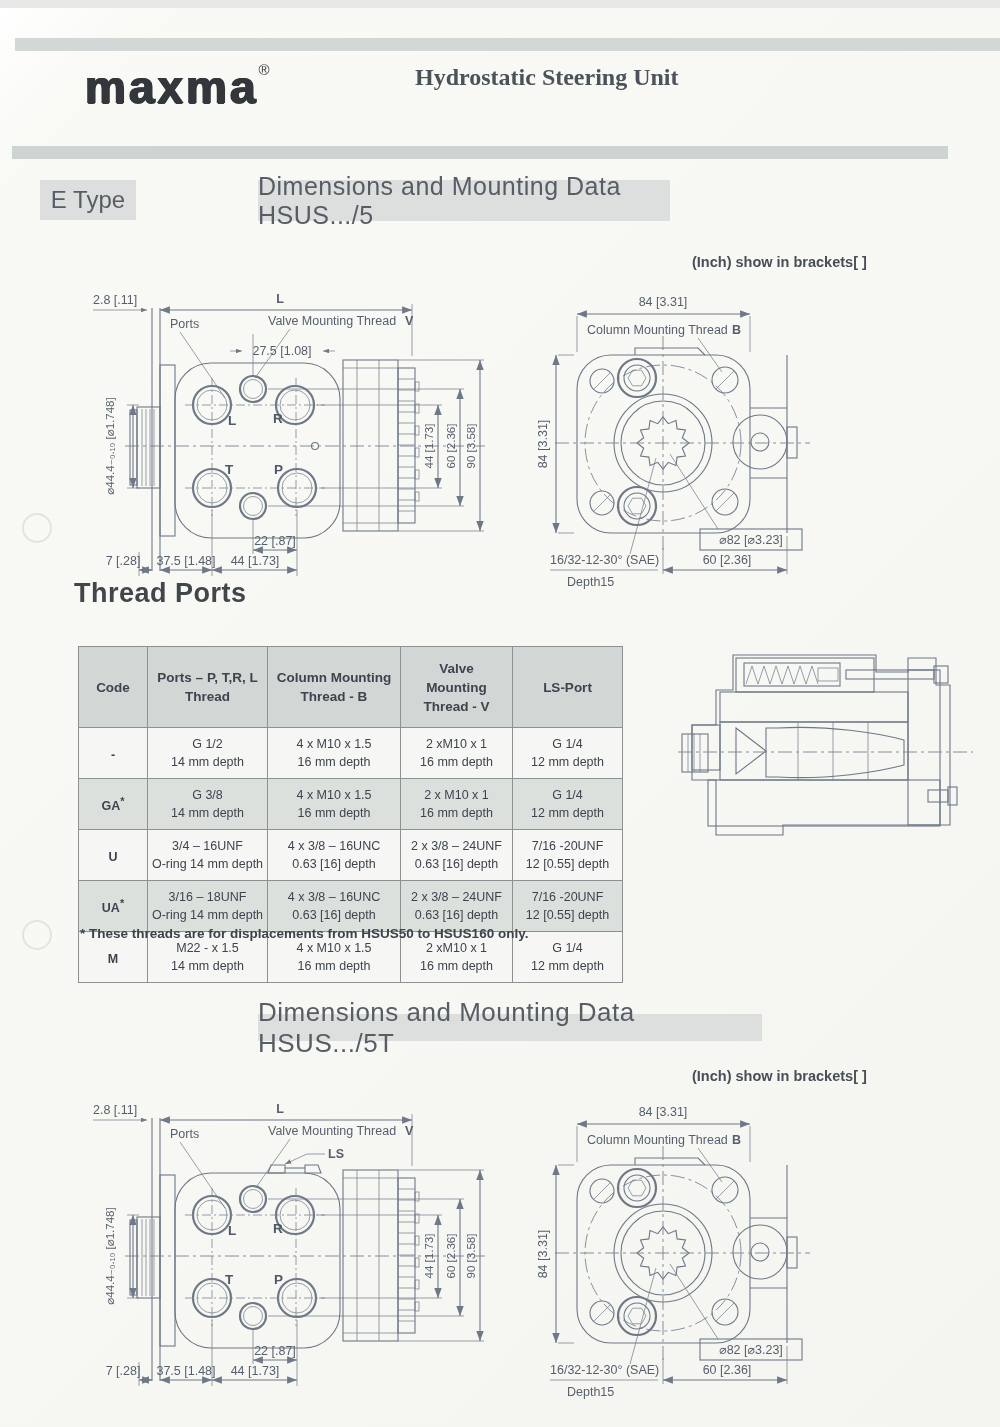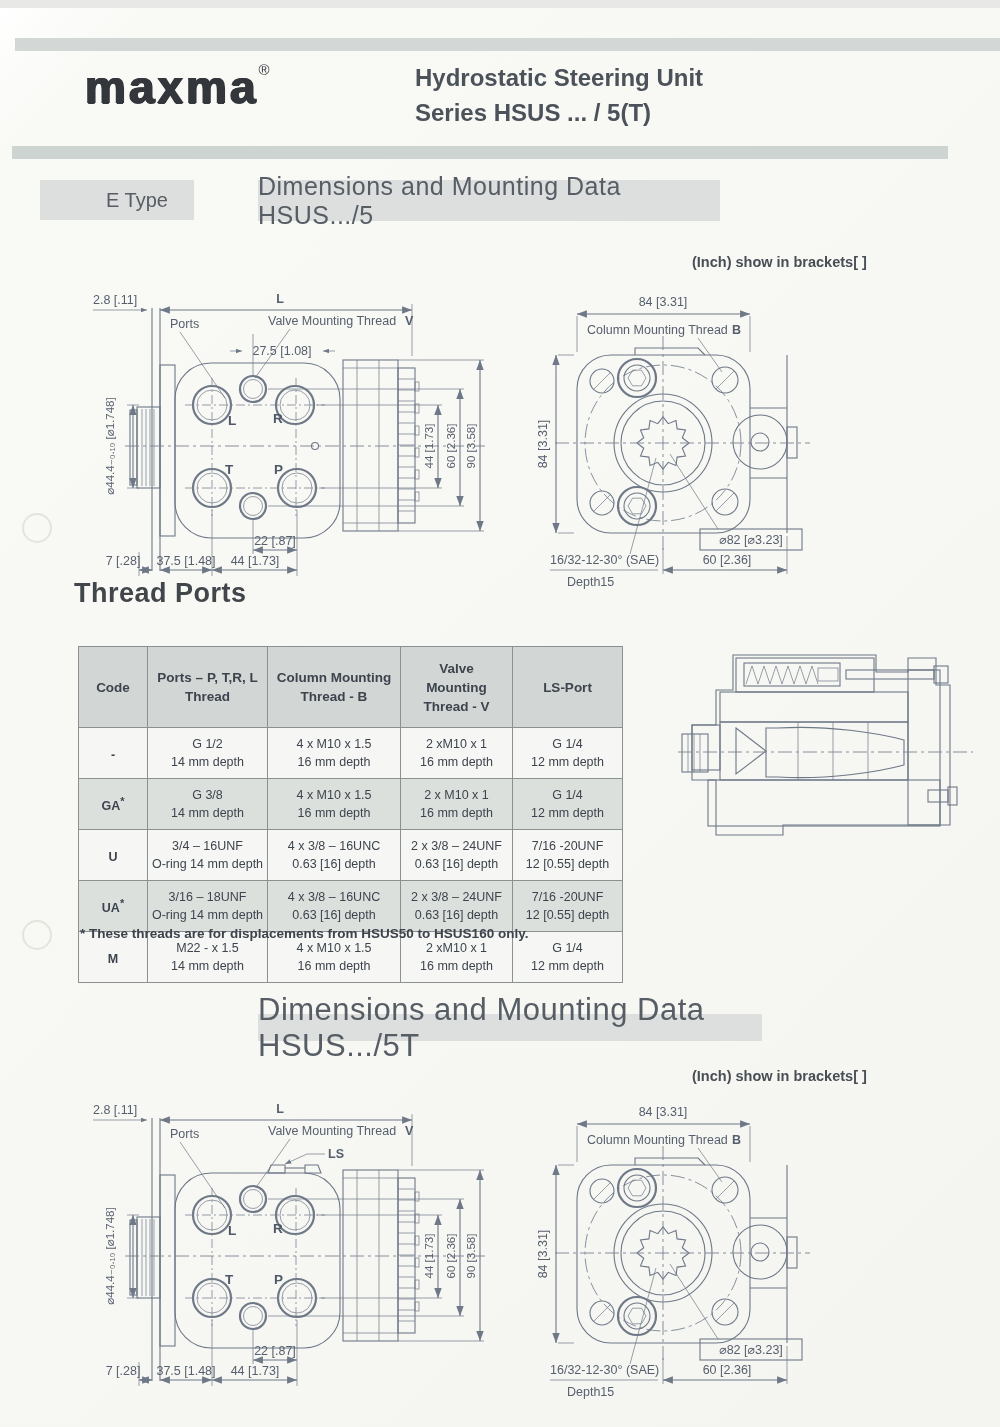--- a/index.html
+++ b/index.html
@@ -3,25 +3,25 @@
 <meta charset="utf-8">
 <style>
   html,body{margin:0;padding:0;background:#e8e8e6;}
   .page{position:relative;width:1000px;height:1427px;margin:8px auto;
         background:linear-gradient(135deg,#ffffff 0%,#f9f9f6 6%,#f7f7f3 55%,#f4f4f0 100%);
         font-family:"Liberation Sans","DejaVu Sans",sans-serif;overflow:hidden;}
   .bar{position:absolute;background:#d3d8d6;}
   .logo{position:absolute;left:85px;top:52px;font-size:46px;font-weight:bold;color:#33373c;
         letter-spacing:3px;text-shadow:1px 0 #33373c,-1px 0 #33373c,0 1px #33373c;}
   .logo sup{font-size:15px;letter-spacing:0;text-shadow:none;font-weight:normal;vertical-align:28px;}
-  .doc-title{position:absolute;left:415px;top:52px;font-size:24px;font-weight:bold;color:#4c525a;line-height:35px;}
+  .doc-title{position:absolute;left:415px;top:52px;font-size:24px;font-weight:bold;color:#4c525a;line-height:35px;font-family:Liberation Serif, serif;}
   .gbox{position:absolute;background:#dcdfdd;color:#565d65;display:flex;align-items:center;justify-content:center;}
-  .etype{left:40px;top:172px;width:114px;height:40px;font-size:20px;padding-left:40px;}
-  .head1{left:258px;top:172px;width:462px;height:41px;font-size:25px;letter-spacing:.5px;}
-  .head2{left:258px;top:1006px;width:504px;height:27px;font-size:31px;letter-spacing:.5px;}
+  .etype{left:40px;top:172px;width:96px;height:40px;font-size:24px;}
+  .head1{left:258px;top:172px;width:412px;height:41px;font-size:25px;letter-spacing:.5px;}
+  .head2{left:258px;top:1006px;width:504px;height:27px;font-size:26px;letter-spacing:.5px;}
   .inch{position:absolute;width:250px;text-align:left;font-size:14.5px;font-weight:bold;color:#484e55;}
   .tp-title{position:absolute;left:74px;top:570px;font-size:27px;font-weight:bold;color:#41464b;letter-spacing:.5px;}
   .tablewrap{position:absolute;left:78px;top:638px;}
   table.tp{border-collapse:collapse;table-layout:fixed;}
   table.tp td,table.tp th{border:1px solid #8b9191;text-align:center;vertical-align:middle;
         color:#3d444e;padding:0 2px;}
   table.tp th{background:#d2d6d4;font-size:13.5px;font-weight:bold;height:80px;line-height:19px;}
   table.tp td{font-size:12.5px;height:50px;background:#f6f7f4;}
   table.tp tr.shade td{background:#dce0dd;}
   table.tp td .l{line-height:18px;}
@@ -55,21 +55,20 @@
         <rect width="5" height="5" fill="#eef0ec"></rect>
         <line x1="0" y1="0" x2="0" y2="5" stroke="#7f8a99" stroke-width="1"></line>
       </pattern>
     </defs>
   </svg>
 
   <div class="bar" style="left:15px;top:30px;width:985px;height:13px;"></div>
   <div class="logo"><span>maxma</span><sup>®</sup></div>
   <div class="doc-title">
     <div>Hydrostatic Steering Unit</div>
-    <div>Series HSUS ... / 5(T)</div>
   </div>
   <div class="bar" style="left:12px;top:138px;width:936px;height:13px;background:#ced4d2;"></div>
 
   <div class="gbox etype">E Type</div>
   <div class="gbox head1">Dimensions and Mounting Data HSUS.../5</div>
   <div class="inch" style="left:692px;top:246px;">(Inch) show in brackets[ ]</div>
 
   <svg width="410" height="300" viewBox="0 0 410 300" style="left:85px;top:278px;">
     <line class="dl" x1="67" y1="22" x2="67" y2="285"></line>
     <line class="dl" x1="75" y1="22" x2="75" y2="285"></line>

